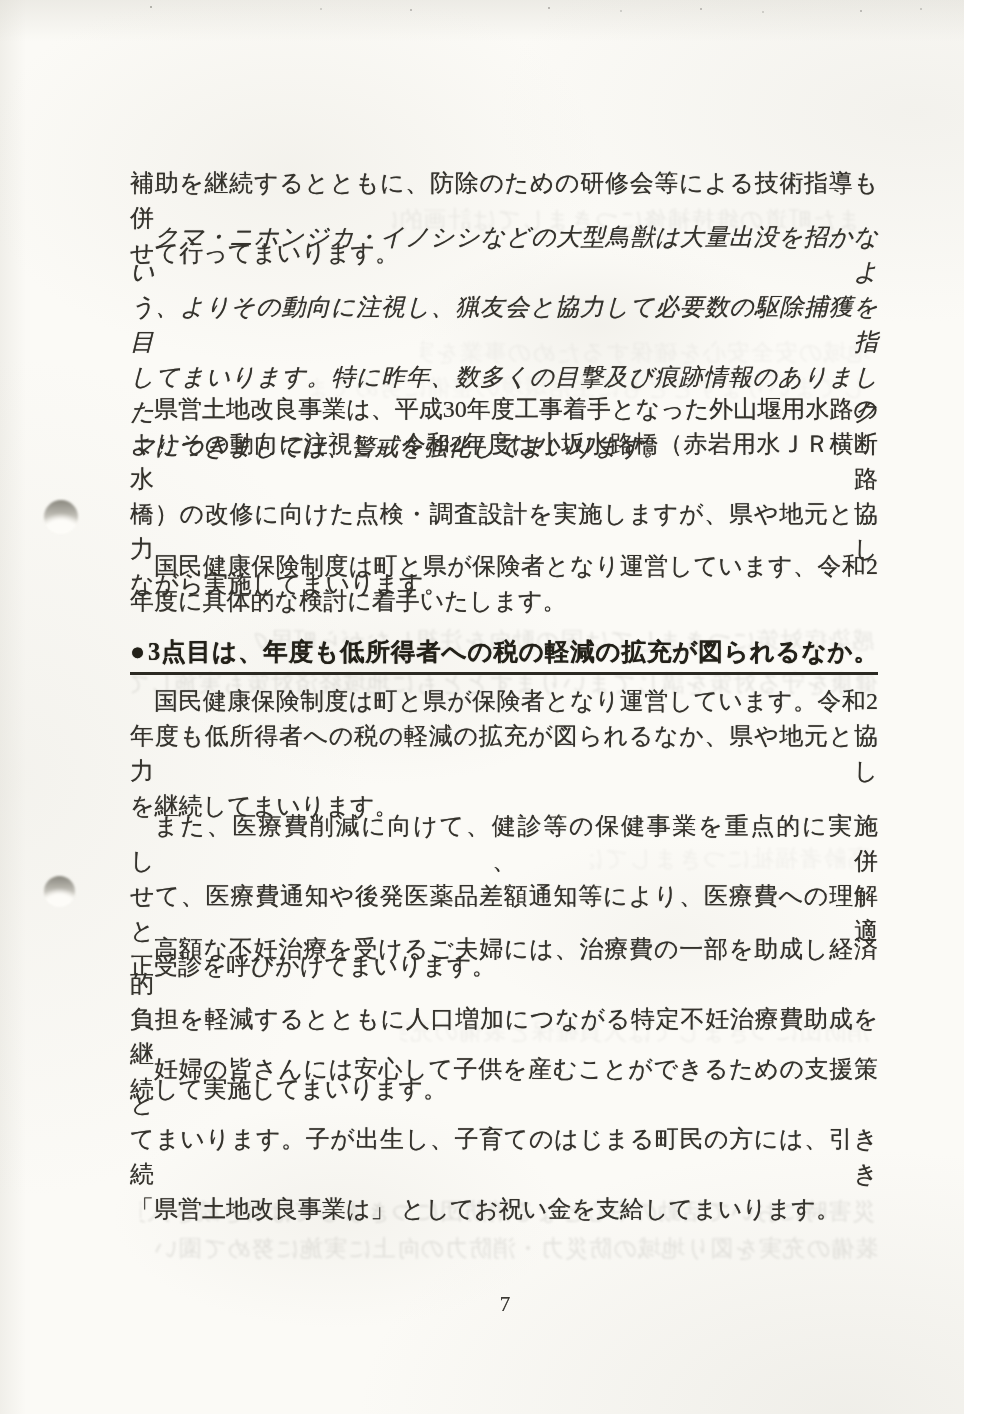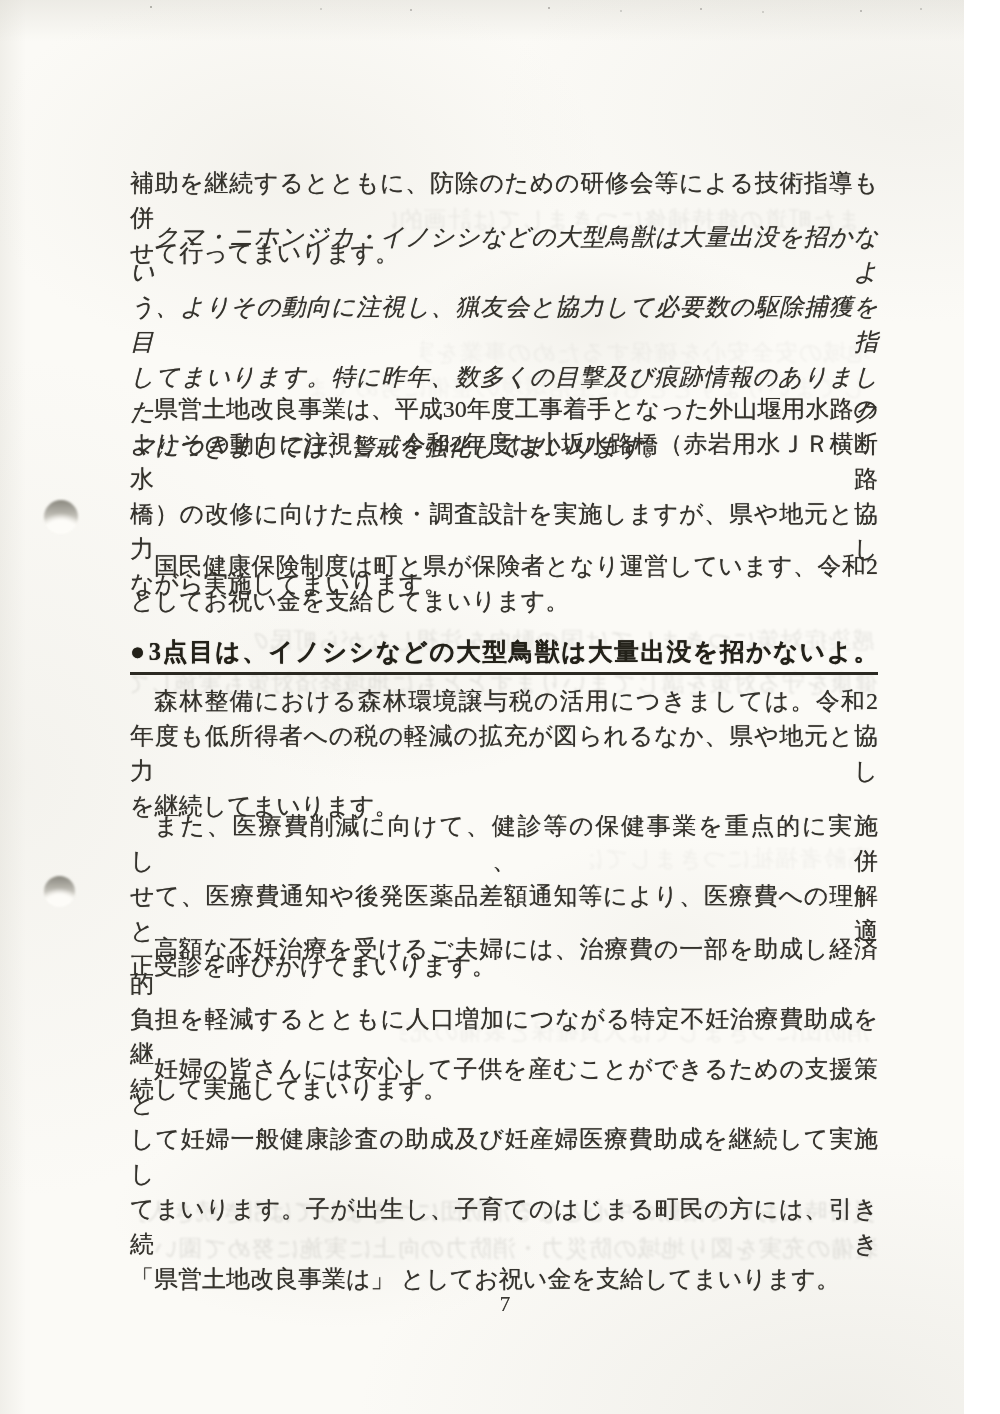--- a/index.html
+++ b/index.html
@@ -116,44 +116,43 @@
 
   <div class="block b3">
     <div class="line jline ind">県営土地改良事業は、平成30年度工事着手となった外山堰用水路の</div>
     <div class="line jline">よりその動向に注視し。令和2年度は小坂水路橋（赤岩用水ＪＲ横断水路</div>
     <div class="line jline">橋）の改修に向けた点検・調査設計を実施しますが、県や地元と協力し</div>
     <div class="line">ながら実施してまいります。</div>
   </div>
 
   <div class="block b4">
     <div class="line jline ind">国民健康保険制度は町と県が保険者となり運営しています、令和2</div>
-    <div class="line">としてお祝い金を支給してまいります。</div>
+    <div class="line">年度に具体的な検討に着手いたします。</div>
   </div>
 
-  <div class="heading"><span class="bullet">●</span><span>3点目は、イノシシなどの大型鳥獣は大量出没を招かないよ。</span></div>
+  <div class="heading"><span class="bullet">●</span><span>3点目は、年度も低所得者への税の軽減の拡充が図られるなか。</span></div>
 
   <div class="block b5">
-    <div class="line jline ind">森林整備における森林環境譲与税の活用につきましては。令和2</div>
+    <div class="line jline ind">国民健康保険制度は町と県が保険者となり運営しています。令和2</div>
     <div class="line jline">年度も低所得者への税の軽減の拡充が図られるなか、県や地元と協力し</div>
     <div class="line">を継続してまいります。</div>
   </div>
 
   <div class="block b7">
     <div class="line jline ind">高額な不妊治療を受けるご夫婦には、治療費の一部を助成し経済的</div>
     <div class="line jline">負担を軽減するとともに人口増加につながる特定不妊治療費助成を継</div>
     <div class="line">続して実施してまいります。</div>
   </div>
 
   <div class="block b6">
     <div class="line jline ind">また、医療費削減に向けて、健診等の保健事業を重点的に実施し、併</div>
     <div class="line jline">せて、医療費通知や後発医薬品差額通知等により、医療費への理解と適</div>
     <div class="line">正受診を呼びかけてまいります。</div>
   </div>
 
   <div class="block b8">
     <div class="line jline ind">妊婦の皆さんには安心して子供を産むことができるための支援策と</div>
-    <div class="line jline">して妊婦一般健康診査の助成及び妊産婦医療費助成を継続して実施し</div>
     <div class="line jline">てまいります。子が出生し、子育てのはじまる町民の方には、引き続き</div>
     <div class="line">「県営土地改良事業は」 としてお祝い金を支給してまいります。</div>
   </div>
 
   <div class="pageno">7</div>
 </div>
 
 </body></html>

